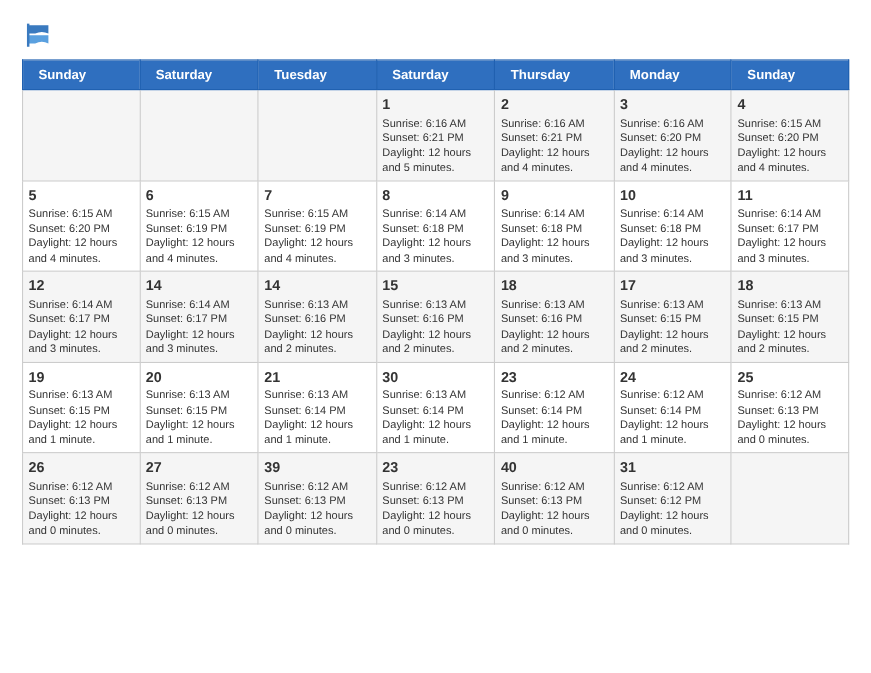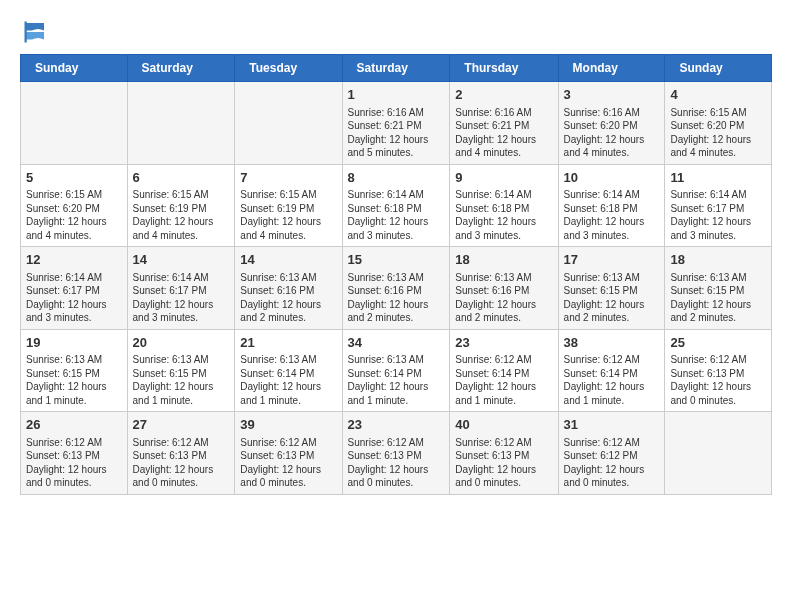--- a/index.html
+++ b/index.html
@@ -206,29 +206,29 @@
         </td>
         <td>
           <span class="day-num">20</span>
           <div class="day-info">Sunrise: 6:13 AM<br>Sunset: 6:15 PM<br>Daylight: 12 hours<br>and 1 minute.</div>
         </td>
         <td>
           <span class="day-num">21</span>
           <div class="day-info">Sunrise: 6:13 AM<br>Sunset: 6:14 PM<br>Daylight: 12 hours<br>and 1 minute.</div>
         </td>
         <td>
-          <span class="day-num">34</span>
+          <span class="day-num">30</span>
           <div class="day-info">Sunrise: 6:13 AM<br>Sunset: 6:14 PM<br>Daylight: 12 hours<br>and 1 minute.</div>
         </td>
         <td>
           <span class="day-num">23</span>
           <div class="day-info">Sunrise: 6:12 AM<br>Sunset: 6:14 PM<br>Daylight: 12 hours<br>and 1 minute.</div>
         </td>
         <td>
-          <span class="day-num">38</span>
+          <span class="day-num">24</span>
           <div class="day-info">Sunrise: 6:12 AM<br>Sunset: 6:14 PM<br>Daylight: 12 hours<br>and 1 minute.</div>
         </td>
         <td>
           <span class="day-num">25</span>
           <div class="day-info">Sunrise: 6:12 AM<br>Sunset: 6:13 PM<br>Daylight: 12 hours<br>and 0 minutes.</div>
         </td>
       </tr>
       <tr>
         <td>
           <span class="day-num">26</span>

